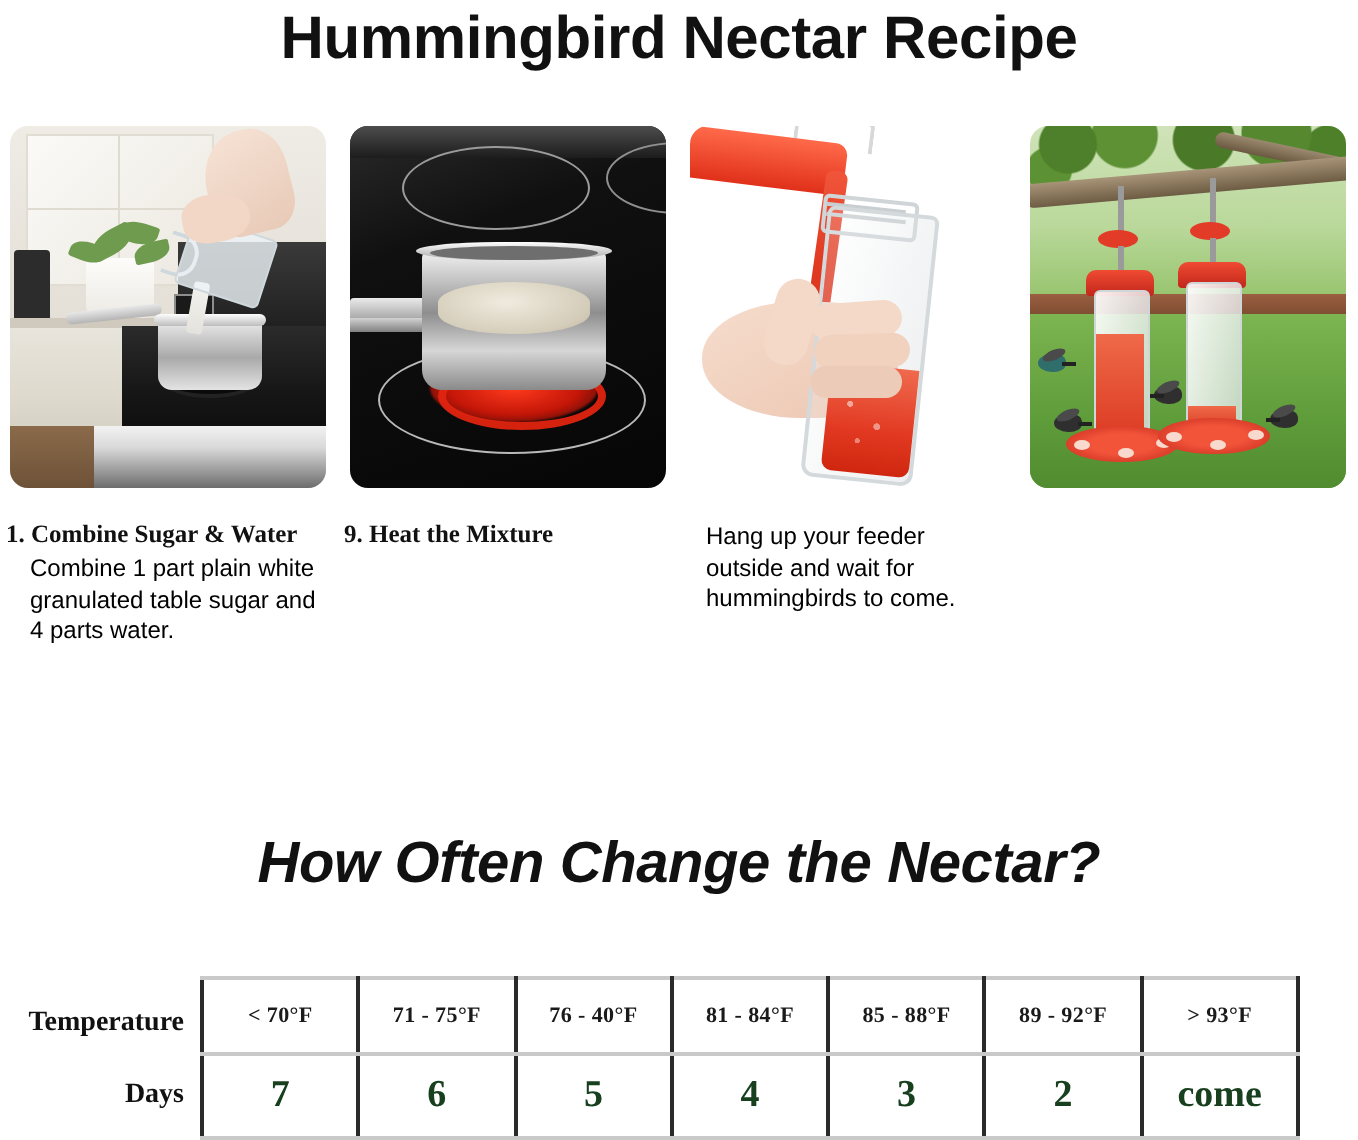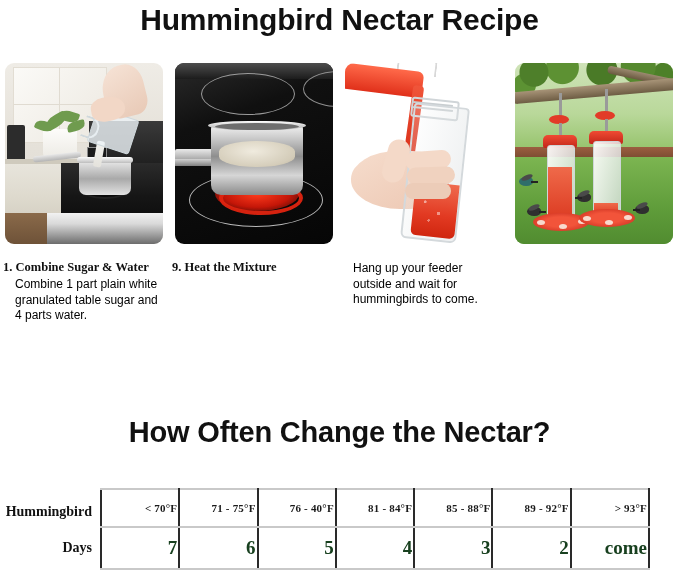--- a/index.html
+++ b/index.html
@@ -20,21 +20,21 @@
     position: absolute;
     left: 0;
     width: 679px;
     text-align: center;
     font-family: "Liberation Sans", sans-serif;
     font-weight: bold;
     color: #111111;
     letter-spacing: -0.2px;
   }
   #title-main { top: 2px; font-size: 30px; line-height: 36px; }
-  #title-sub  { top: 414px; font-size: 29px; line-height: 36px; }
+  #title-sub  { top: 414px; font-size: 29px; line-height: 36px; font-style: italic; }
 
   
   #photo-row {
     position: absolute;
     left: 5px;
     top: 63px;
     width: 669px;
     height: 181px;
     display: flex;
     gap: 12px;
@@ -191,21 +191,21 @@
     top: 0;
     width: 550px;
     border-collapse: collapse;
     table-layout: fixed;
   }
   #nectar-table td {
     border-left: 2px solid #2a2a2a;
     border-right: 2px solid #2a2a2a;
     border-top: 2px solid #c9c9c9;
     border-bottom: 2px solid #c9c9c9;
-    text-align: right;
+    text-align: center;
     background: #ffffff;
   }
   #nectar-table tr.temp-row td {
     height: 34px;
     font-family: "Liberation Serif", serif;
     font-size: 11px;
     font-weight: bold;
     color: #1a1a1a;
     letter-spacing: 0.2px;
   }
@@ -349,21 +349,21 @@
   </div>
   <div class="step">
     <div class="step-body">Hang up your feeder outside and wait for hummingbirds to come.</div>
   </div>
 </div>
 
 <div class="title" id="title-sub">How Often Change the Nectar?</div>
 
 <div id="table-wrap">
   <div id="row-labels">
-    <div class="row-label" id="label-temperature">Hummingbird</div>
+    <div class="row-label" id="label-temperature">Temperature</div>
     <div class="row-label" id="label-days">Days</div>
   </div>
 
   <table id="nectar-table">
     <tbody>
         <tr class="temp-row">
       <td>&lt; 70°F</td>
       <td>71 - 75°F</td>
       <td>76 - 40°F</td>
       <td>81 - 84°F</td>

